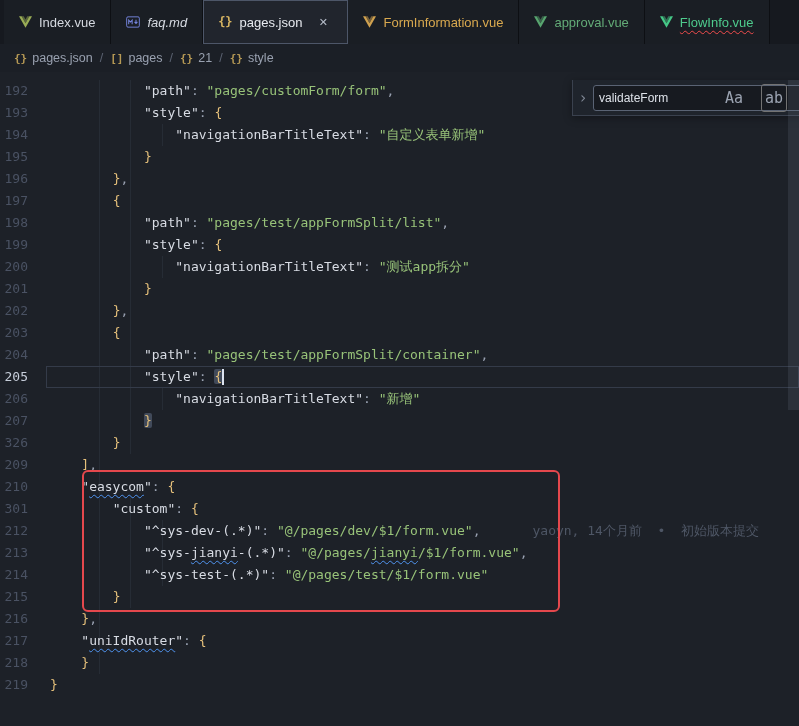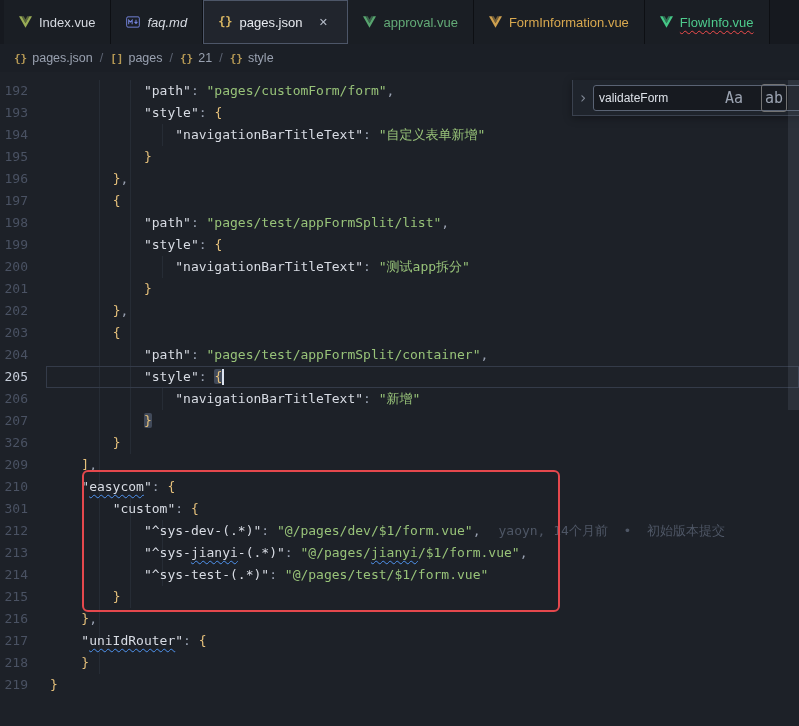--- a/index.html
+++ b/index.html
@@ -40,21 +40,21 @@
   .line.current .code { box-shadow:inset 0 0 0 1px #343b49; }
   .t-k { color:#d8dce4; }
   .t-s { color:#98c379; }
   .t-b { color:#e5c07b; }
   .t-p { color:#9aa2b2; }
   .sq { text-decoration:underline wavy #4f94f0; text-decoration-thickness:1px;
         text-underline-offset:3px; }
   .bh { background:#414a5a; border-radius:2px; }
   .cursor { display:inline-block; width:2px; height:16px; background:#dce3f0;
             vertical-align:middle; position:relative; top:-1px; }
-  .blame { color:#4e5665; margin-left:18px; }
+  .blame { color:#4e5665; margin-left:52px; }
 
   
   .annotation { position:absolute; left:82px; top:398px; width:478px; height:142px;
                 border:2px solid #e5484d; border-radius:6px; z-index:5; pointer-events:none; }
 
   
   .find { position:absolute; top:8px; left:572px; width:300px; height:36px; background:#1f242c;
           border:1px solid #3a414e; border-top:none; display:flex; align-items:center;
           z-index:6; box-shadow:0 2px 8px rgba(0,0,0,.35); }
   .find-toggle { width:20px; height:100%; display:flex; align-items:center; justify-content:center;
@@ -96,36 +96,36 @@
       <span class="tab-label italic" style="color: rgb(213, 217, 224);">faq.md</span>
     </div>
     <div class="tab active">
       <span class="tab-icon" style="color: rgb(217, 182, 98);">
         <span class="txt-icon">{}</span>
       </span>
       <span class="tab-label" style="color: rgb(232, 235, 240);">pages.json</span>
       <span class="tab-close">✕</span>
     </div>
     <div class="tab">
+      <span class="tab-icon" style="color: rgb(207, 161, 79);">
+        <svg width="13" height="12" viewBox="0 0 16 14">
+          <path fill="currentColor" d="M0 0h3.2L8 8.4 12.8 0H16L8 14z"></path>
+          <path fill="currentColor" opacity=".5" d="M3.2 0h2.6L8 3.8 10.2 0h2.6L8 8.4z"></path>
+        </svg>
+      </span>
+      <span class="tab-label" style="color: rgb(217, 169, 79);">FormInformation.vue</span>
+    </div>
+    <div class="tab">
       <span class="tab-icon" style="color: rgb(88, 165, 111);">
         <svg width="13" height="12" viewBox="0 0 16 14">
           <path fill="currentColor" d="M0 0h3.2L8 8.4 12.8 0H16L8 14z"></path>
           <path fill="currentColor" opacity=".5" d="M3.2 0h2.6L8 3.8 10.2 0h2.6L8 8.4z"></path>
         </svg>
       </span>
       <span class="tab-label" style="color: rgb(99, 171, 119);">approval.vue</span>
-    </div>
-    <div class="tab">
-      <span class="tab-icon" style="color: rgb(207, 161, 79);">
-        <svg width="13" height="12" viewBox="0 0 16 14">
-          <path fill="currentColor" d="M0 0h3.2L8 8.4 12.8 0H16L8 14z"></path>
-          <path fill="currentColor" opacity=".5" d="M3.2 0h2.6L8 3.8 10.2 0h2.6L8 8.4z"></path>
-        </svg>
-      </span>
-      <span class="tab-label" style="color: rgb(217, 169, 79);">FormInformation.vue</span>
     </div>
     <div class="tab">
       <span class="tab-icon" style="color: rgb(69, 200, 134);">
         <svg width="13" height="12" viewBox="0 0 16 14">
           <path fill="currentColor" d="M0 0h3.2L8 8.4 12.8 0H16L8 14z"></path>
           <path fill="currentColor" opacity=".5" d="M3.2 0h2.6L8 3.8 10.2 0h2.6L8 8.4z"></path>
         </svg>
       </span>
       <span class="tab-label err-squiggle" style="color: rgb(78, 203, 141);">FlowInfo.vue</span>
     </div>

